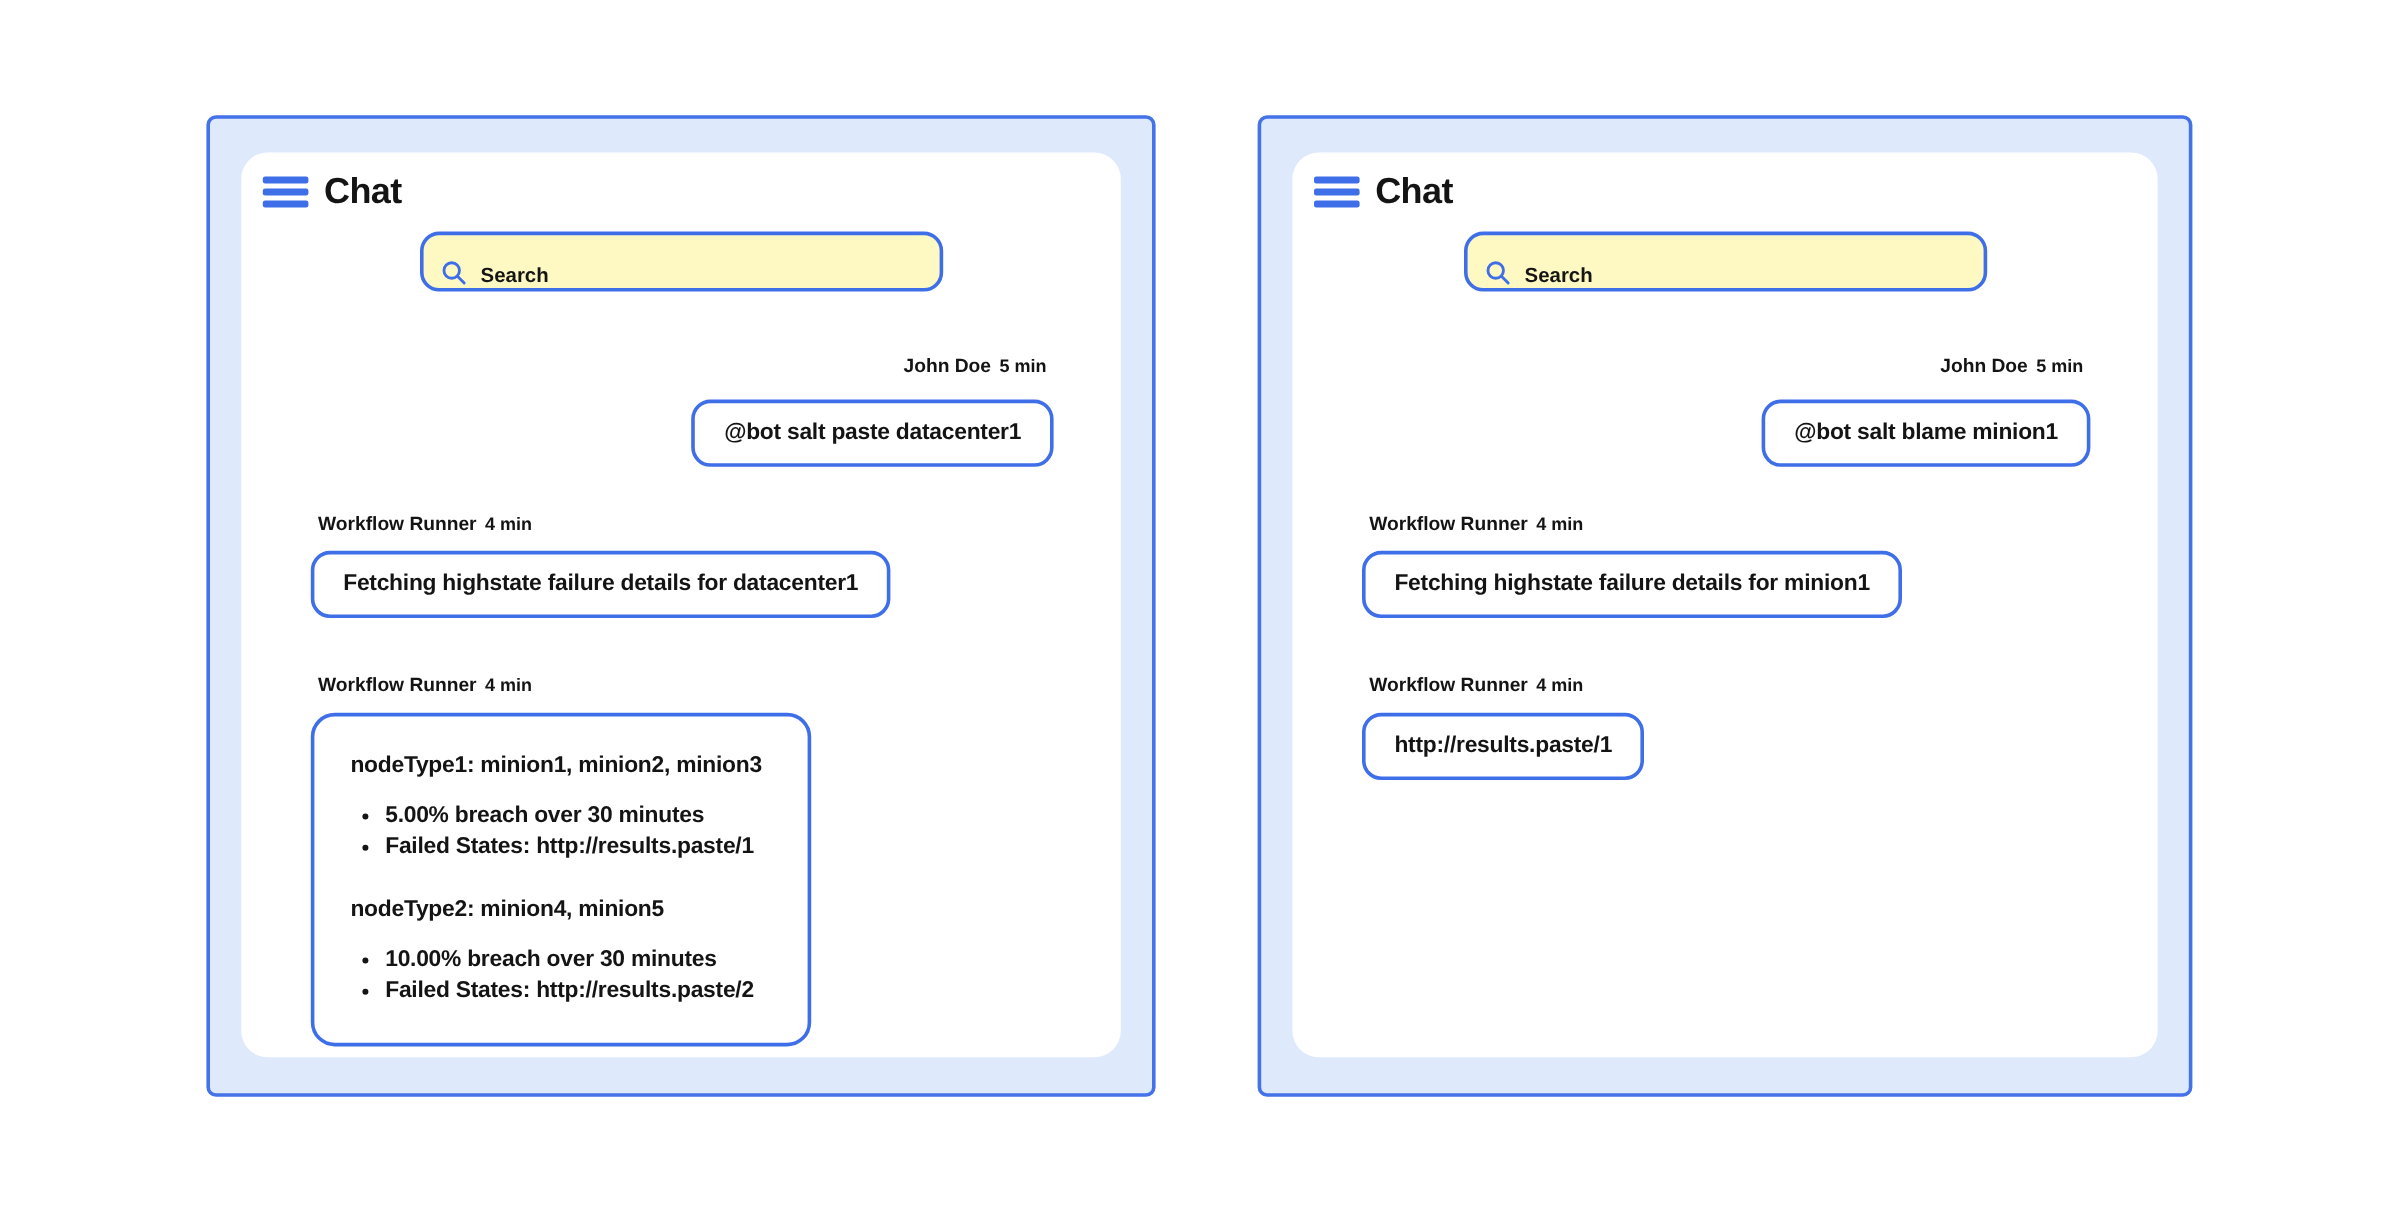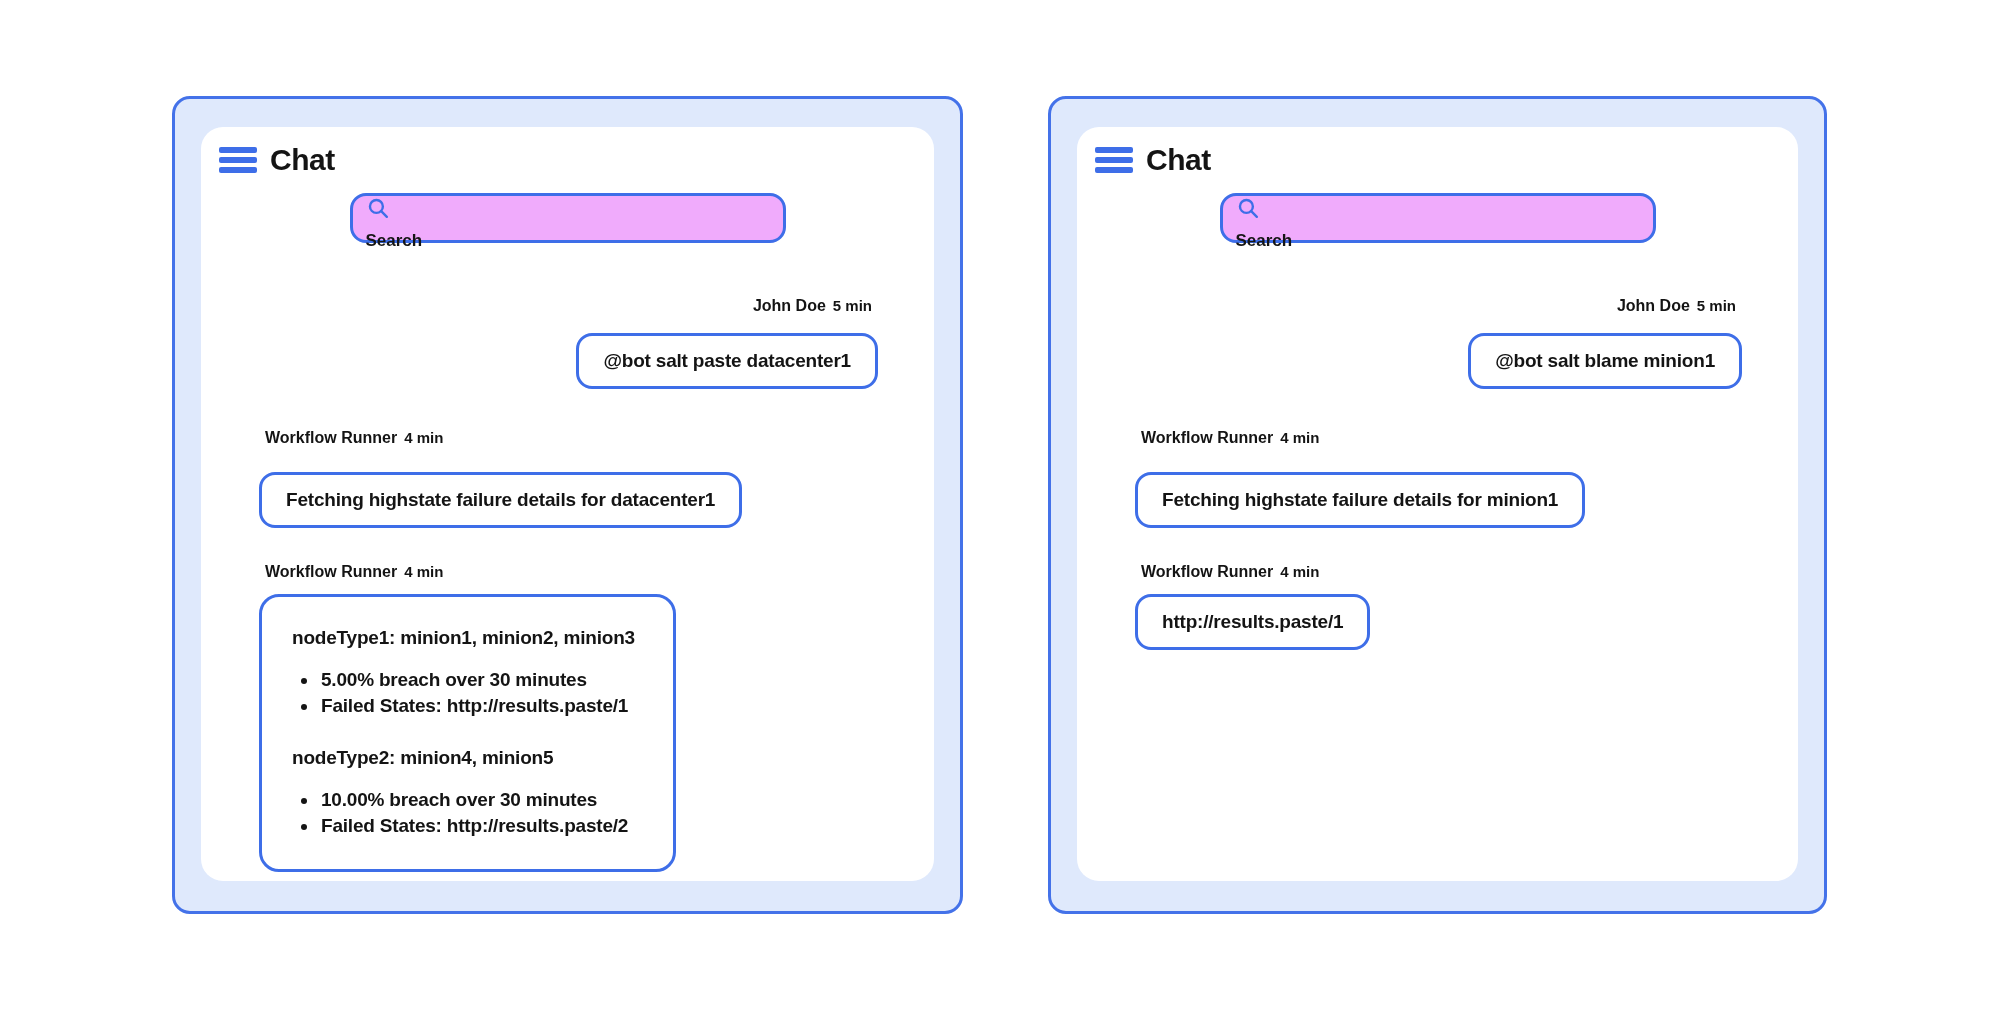--- a/index.html
+++ b/index.html
@@ -11,21 +11,21 @@
     font-weight:700;
     color:#141414;
     overflow:hidden;
   }
 
   
   .chat-frame {
     position:absolute; top:96px; height:818px;
     background:#dfe9fc;
     border:3px solid #4472e9;
-    border-radius:18px;
+    border-radius:8px;
   }
   .chat-frame.left  { left:172px;  width:791px; }
   .chat-frame.right { left:1048px; width:779px; }
 
   .chat-card {
     position:absolute; left:26px; right:26px; top:28px; bottom:30px;
     background:#ffffff;
     border-radius:22px;
   }
 
@@ -42,24 +42,23 @@
     display:block; width:38px; height:5.5px;
     background:#3e6ee8; border-radius:2px;
   }
   .chat-title { font-size:30px; letter-spacing:-0.5px; }
 
   
   .search-box {
     position:absolute; top:66px; left:50%; transform:translateX(-50%);
     width:436px; height:50px;
     border:3px solid #3e6ee8; border-radius:16px;
-    background:#f0abfc;
-    display:flex; align-items:flex-start; gap:10px;
+    background:#fef9c3;
+    display:flex; align-items:flex-end; gap:10px;
     padding:0 13px;
-    flex-direction:column;
   }
   .search-box svg { flex:0 0 auto; }
   .search-box input {
     border:none; outline:none; background:transparent;
     font-family:"Liberation Sans", sans-serif;
     font-weight:700; font-size:17px; color:#141414;
     width:100%;
   }
   .search-box input::placeholder { color:#151515; opacity:1; }
 
@@ -89,21 +88,21 @@
     list-style:disc;
     margin:16px 0 0 0;
     padding-left:27px;
   }
   .bubble.rich li { padding-left:2px; }
 
   
   .label-1  { top:170px; right:62px; }
   .bubble-1 { top:206px; right:56px; }
   .label-2  { top:302px; left:64px; }
-  .bubble-2 { top:345px; left:58px; }
+  .bubble-2 { top:332px; left:58px; }
   .label-3  { top:436px; left:64px; }
   .bubble-3 { top:467px; left:58px; }
 </style>
 </head>
 <body>
 
 <div class="chat-frame left">
   <div class="chat-card">
 
     <div class="chat-header">

